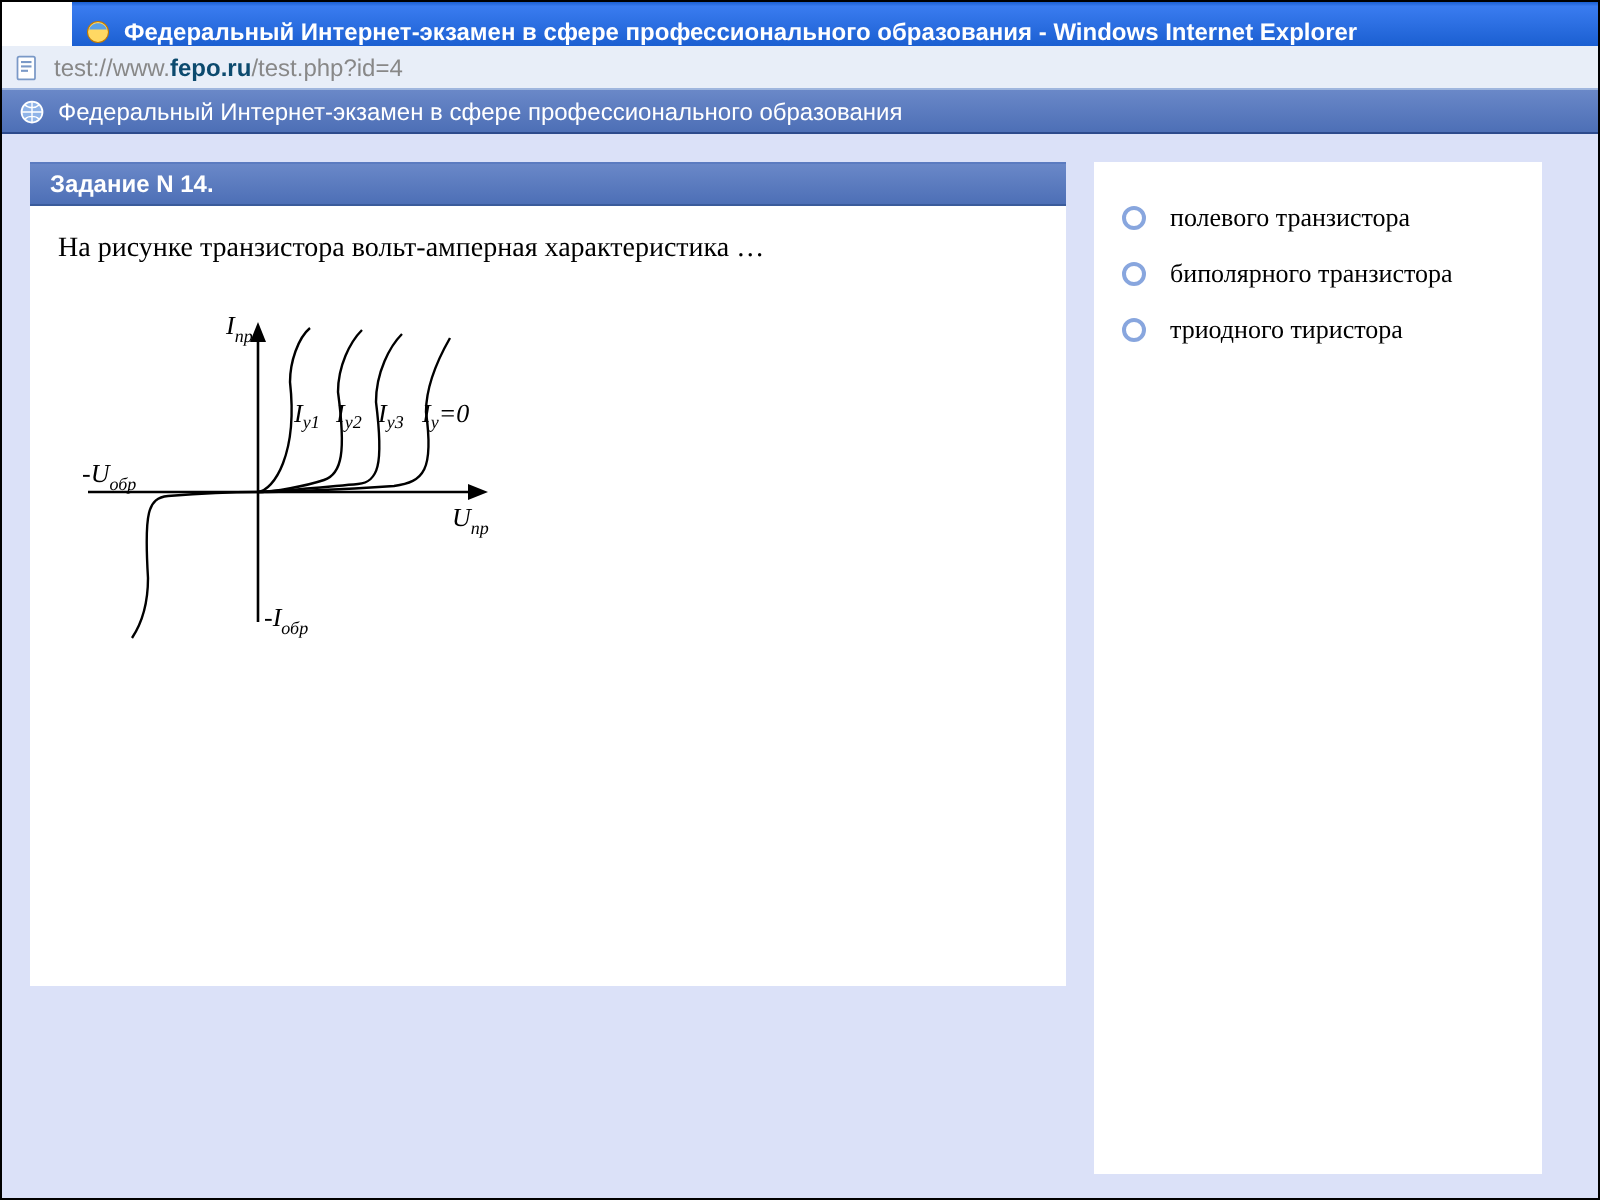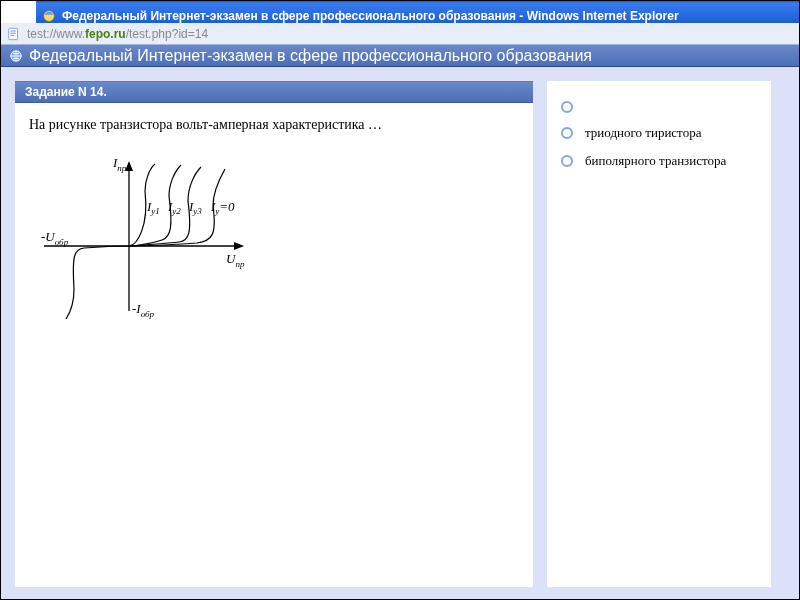--- a/index.html
+++ b/index.html
@@ -12,35 +12,35 @@
     height: 22px; display: flex; align-items: flex-end; padding: 0 6px; margin-left: 35px;
   }
   .title-bar .ie-icon { width: 14px; height: 14px; margin-right: 6px; }
 
   .addr-bar {
     background: #e8eef8; height: 22px; display: flex; align-items: center; padding: 0 6px; border-bottom: 1px solid #9fb6de;
     color: #444;
   }
   .addr-bar .page-icon { width: 14px; height: 14px; margin-right: 6px; }
   .addr-text { color: #888; }
-  .addr-text b { color: #4d7c0f; }
+  .addr-text b { color: #0c4a6e; }
 
   .ribbon {
     background: linear-gradient(#6a88c8, #4d6fb6); height: 22px; display: flex; align-items: center;
-    padding: 0 8px; color: #fff; font-size: 16px; border-bottom: 1px solid #2c4a8c;
+    padding: 0 8px; color: #fff; font-size: 12px; border-bottom: 1px solid #2c4a8c;
   }
   .ribbon .globe-icon { width: 14px; height: 14px; margin-right: 6px; }
 
   .work-area {
     background: #dbe1f8; height: calc(600px - 22px - 22px - 22px - 2px);
     padding: 14px; display: flex; gap: 14px; align-items: flex-start;
   }
 
   .panel { background: #fff; display: flex; flex-direction: column; }
-  .panel-left { width: 518px; height: 506px; }
+  .panel-left { width: 518px; height: 412px; }
   .panel-right { width: 224px; height: 506px; }
 
   .panel-header {
     background: linear-gradient(#6a88c8, #4d6fb6);
     color: #fff; font-weight: bold; font-size: 12px;
     height: 22px; padding: 0 10px; display: flex; align-items: center;
     border-top: 1px solid #5b7bc0; border-bottom: 1px solid #3a5b9b;
   }
   .panel-body { padding: 14px; flex: 1; }
 
@@ -70,21 +70,21 @@
 </div>
 
 <div class="addr-bar">
   <svg class="page-icon" viewBox="0 0 16 16">
       <rect x="2" y="1.5" width="10" height="13" rx="1" fill="#fff" stroke="#7a99c7" stroke-width="1"></rect>
       <rect x="4" y="4" width="6" height="1.2" fill="#7a99c7"></rect>
       <rect x="4" y="6.5" width="6" height="1.2" fill="#7a99c7"></rect>
       <rect x="4" y="9" width="4" height="1.2" fill="#7a99c7"></rect>
     </svg>
   <span class="addr-text">
-    <span>test://www.</span><b>fepo.ru</b><span>/test.php?id=14</span>
+    <span>test://www.</span><b>fepo.ru</b><span>/test.php?id=4</span>
   </span>
 </div>
 
 <div class="ribbon">
   <svg class="globe-icon" viewBox="0 0 16 16">
       <circle cx="8" cy="8" r="6" fill="#8fb4e8" stroke="#fff" stroke-width="1"></circle>
       <path d="M2 8h12M8 2v12M4 4c2 2 6 2 8 0M4 12c2-2 6-2 8 0" stroke="#fff" stroke-width="0.8" fill="none"></path>
     </svg>
   <span>Федеральный Интернет-экзамен в сфере профессионального образования</span>
 </div>
@@ -122,26 +122,27 @@
         <text x="182" y="70" font-style="italic"><tspan>I</tspan><tspan class="sub" dy="3">у</tspan><tspan dy="-3">=0</tspan></text>
       </svg>
     </div>
   </div>
 
   <div class="panel panel-right">
     <div class="panel-body">
       <ul class="answers">
         <li>
           <span class="radio"></span>
+          <span class="answer-text">полевого транзистора</span>
+        </li>
+        <li>
+          <span class="radio"></span>
+          <span class="answer-text">биполярного транзистора</span>
         </li>
         <li>
           <span class="radio"></span>
           <span class="answer-text">триодного тиристора</span>
-        </li>
-        <li>
-          <span class="radio"></span>
-          <span class="answer-text">биполярного транзистора</span>
         </li>
       </ul>
     </div>
   </div>
 
 </div>
 
 </body></html>

